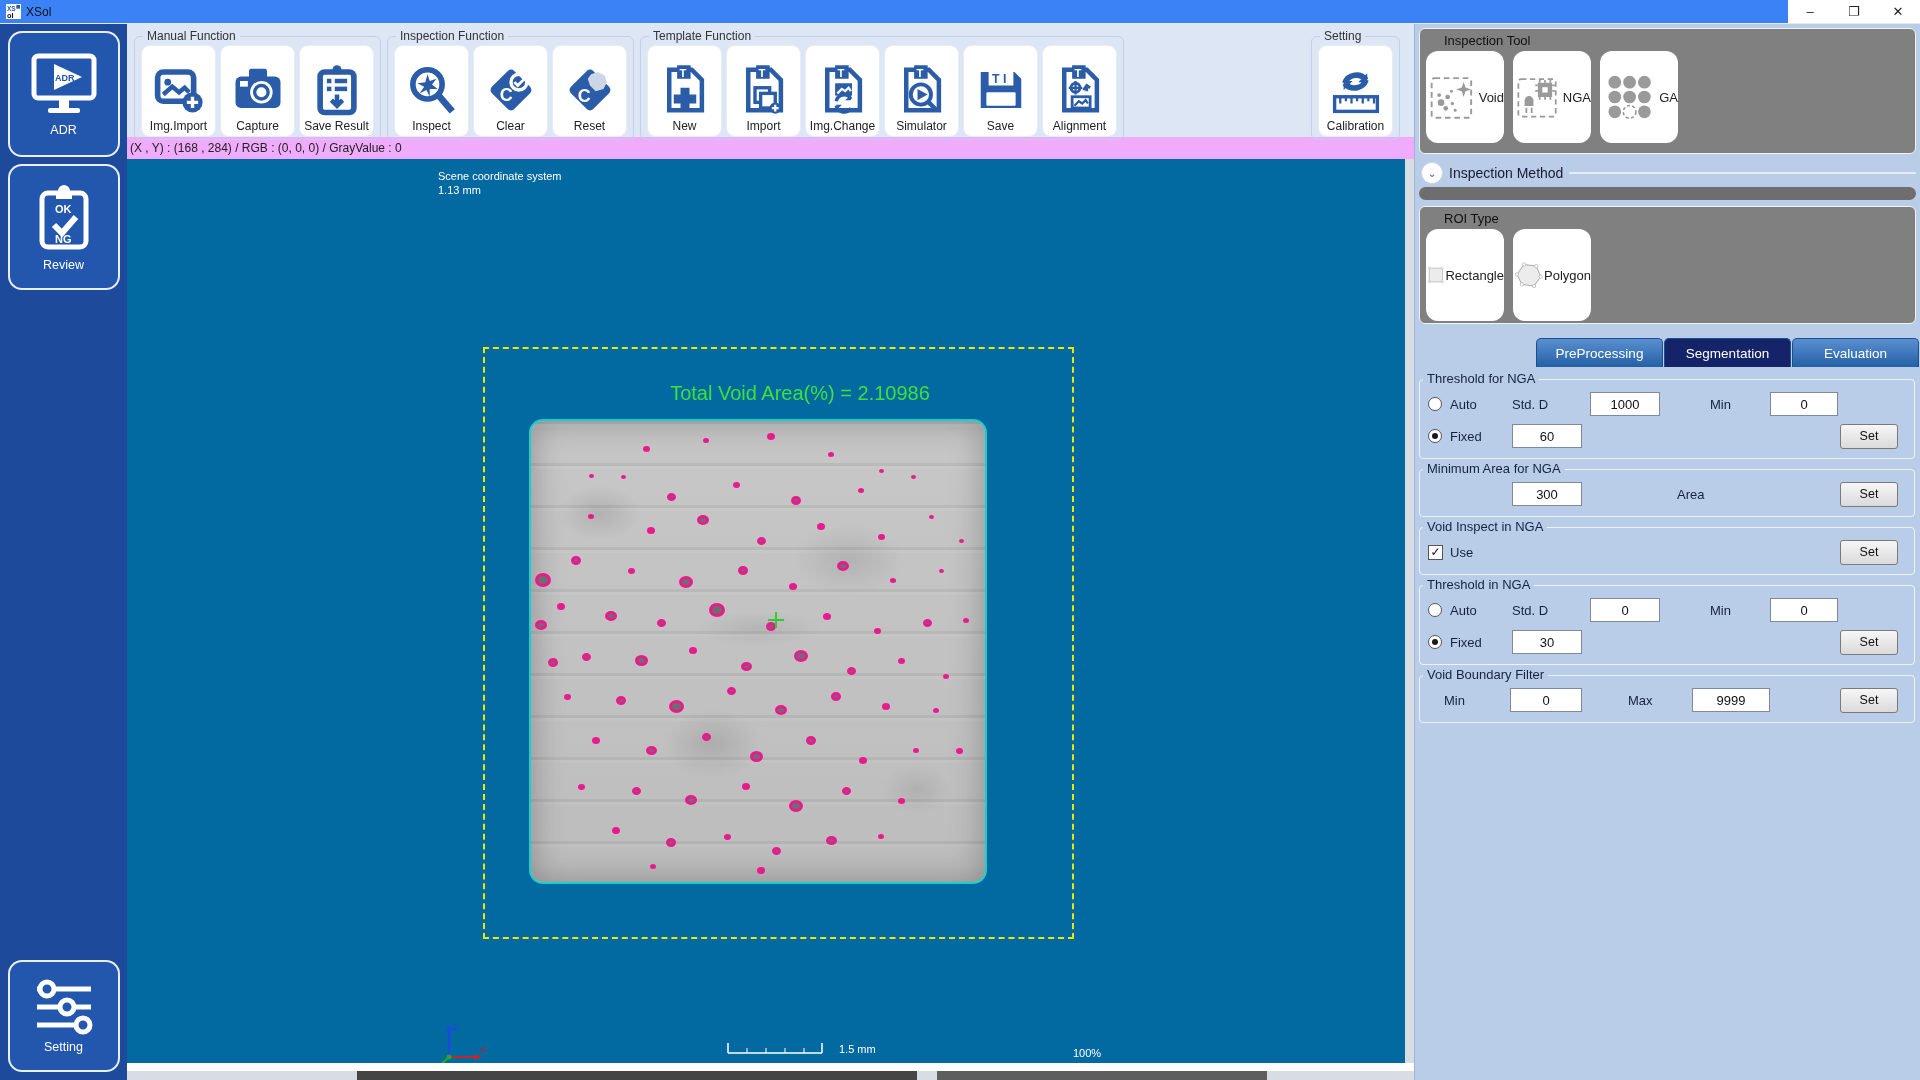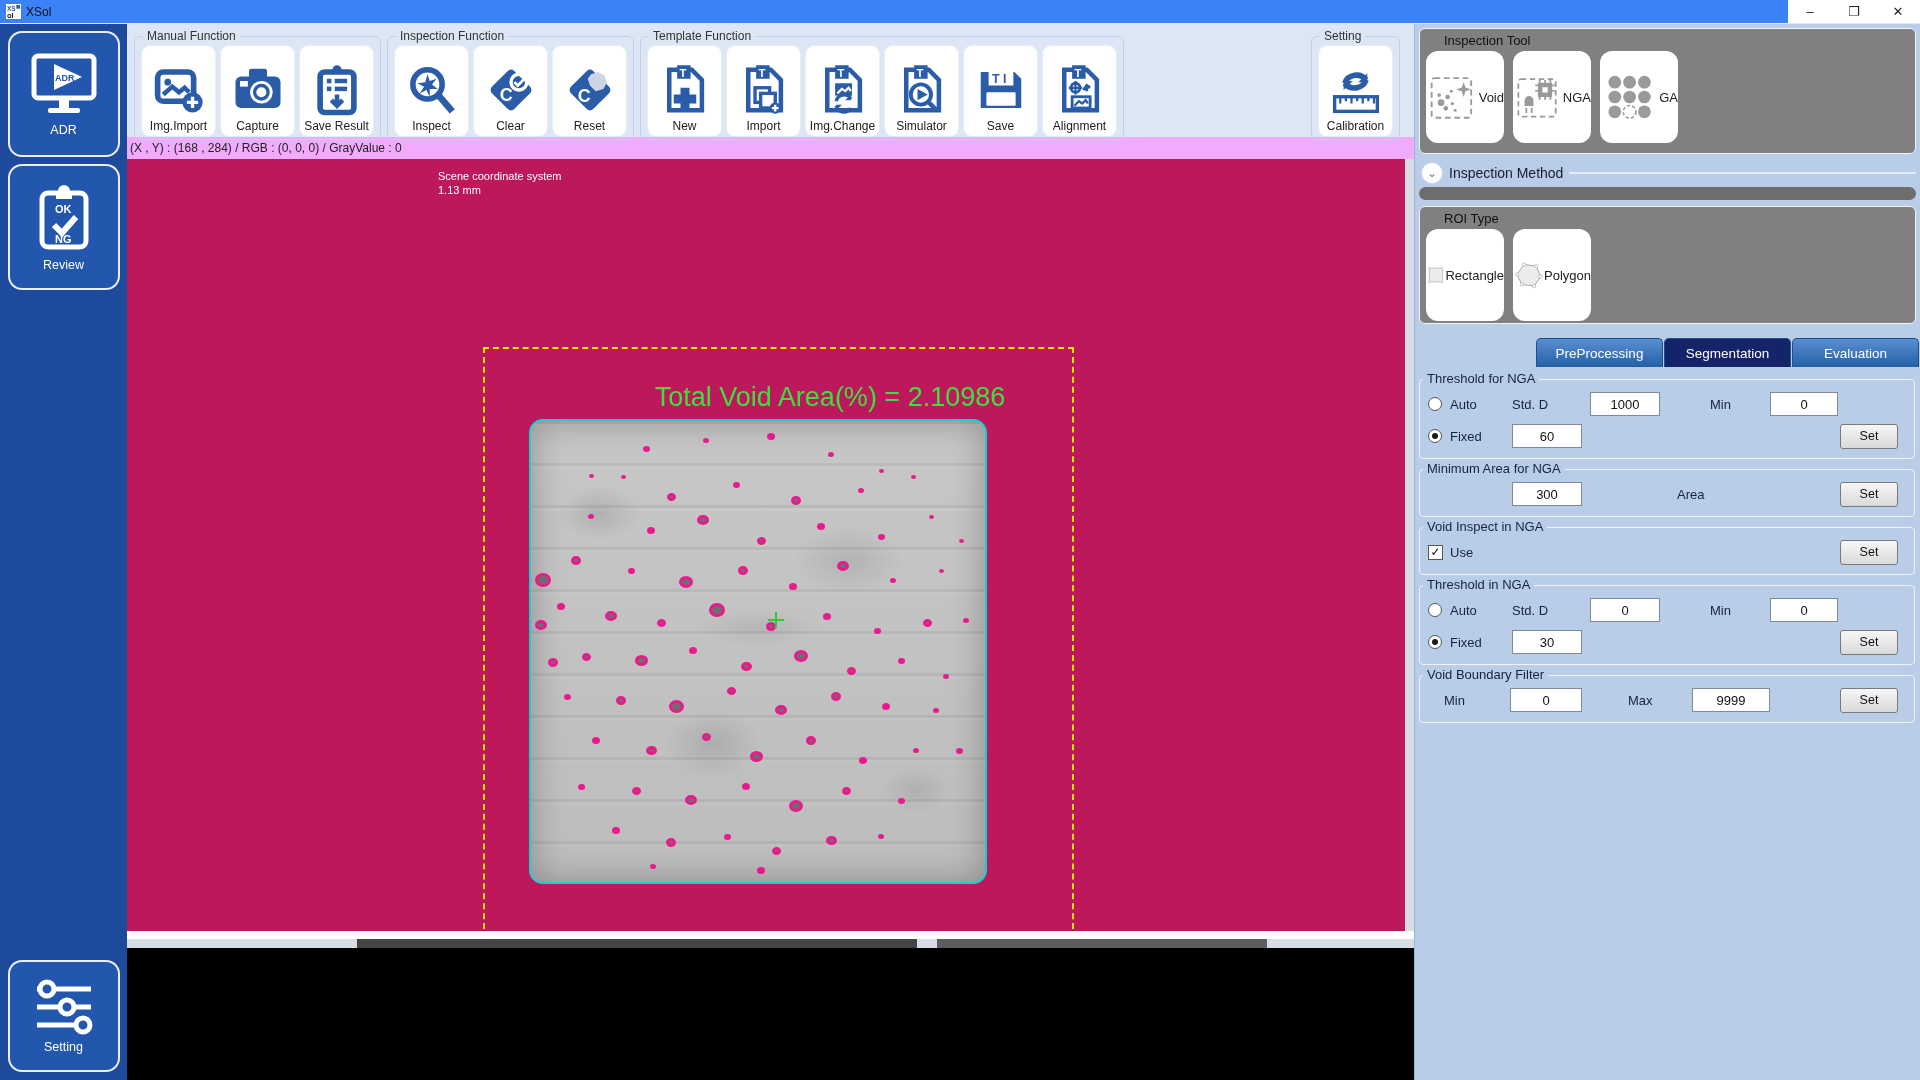--- a/index.html
+++ b/index.html
@@ -43,25 +43,25 @@
     padding-bottom:3px;cursor:pointer;}
   .tbtn svg{margin-bottom:2px;}
   .tbtn .tlabel{font-size:12px;color:#222;white-space:nowrap;}
   .tgroup.gsetting{margin-left:auto;margin-right:8px;}
 
   
   .statusline{height:22px;background:#f0abfc;font-size:12px;color:#222;
     display:flex;align-items:center;padding-left:3px;}
 
   
-  .canvas{position:relative;height:772px;background:#be185d;overflow:hidden;}
+  .canvas{position:relative;height:904px;background:#0369a1;overflow:hidden;}
   .scenelabel{position:absolute;left:311px;top:10px;color:#fff;font-size:11px;line-height:14px;}
   .roi{position:absolute;left:356px;top:188px;width:591px;height:592px;border:2px dashed #e8e800;}
-  .overlaytext{position:absolute;left:383px;top:223px;width:640px;text-align:center;
-    color:#3de03d;font-size:27px;}
+  .overlaytext{position:absolute;left:353px;top:223px;width:640px;text-align:center;
+    color:#3de03d;font-size:20px;}
   .die{position:absolute;left:402px;top:260px;width:458px;height:465px;border:2px solid #17cfcf;
     border-radius:14px;
     background:
       radial-gradient(60px 40px at 15% 20%, rgba(0,0,0,.10), transparent 70%),
       radial-gradient(80px 50px at 70% 30%, rgba(0,0,0,.09), transparent 70%),
       radial-gradient(70px 50px at 40% 70%, rgba(0,0,0,.10), transparent 70%),
       radial-gradient(50px 35px at 85% 80%, rgba(0,0,0,.08), transparent 70%),
       radial-gradient(90px 25px at 50% 45%, rgba(0,0,0,.07), transparent 70%),
       repeating-linear-gradient(180deg, rgba(0,0,0,.06) 0 3px, rgba(255,255,255,.05) 3px 6px, transparent 6px 42px),
       linear-gradient(#c7c7c7,#bdbdbd);

